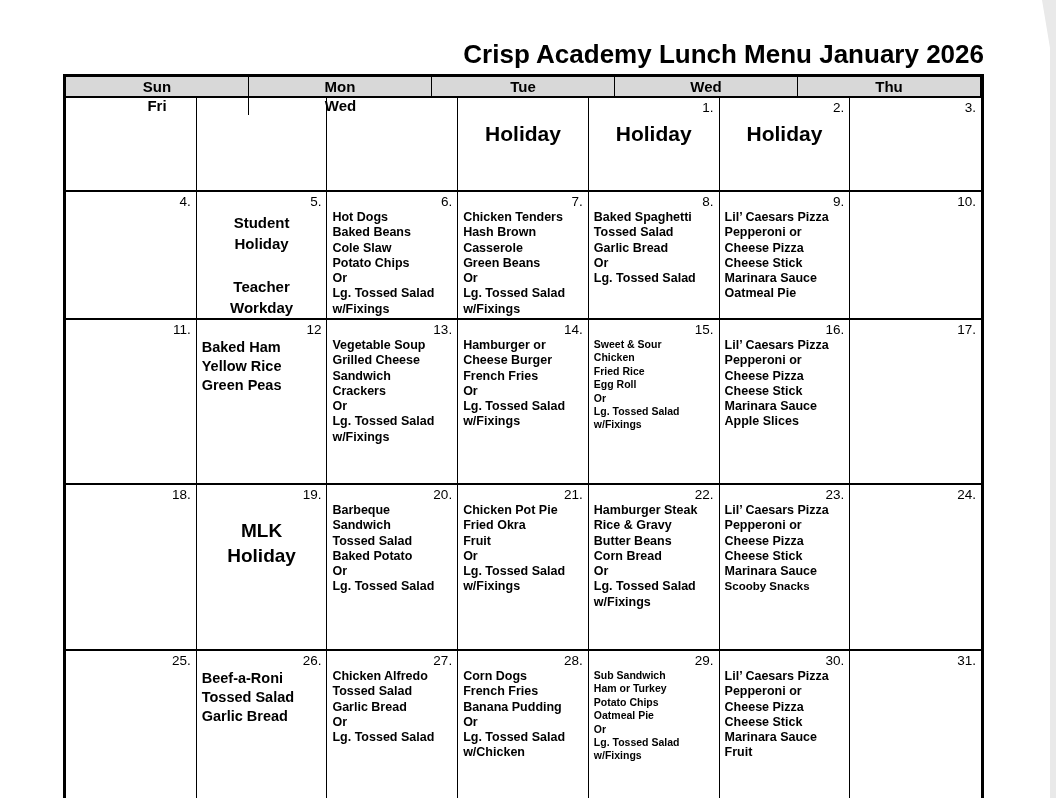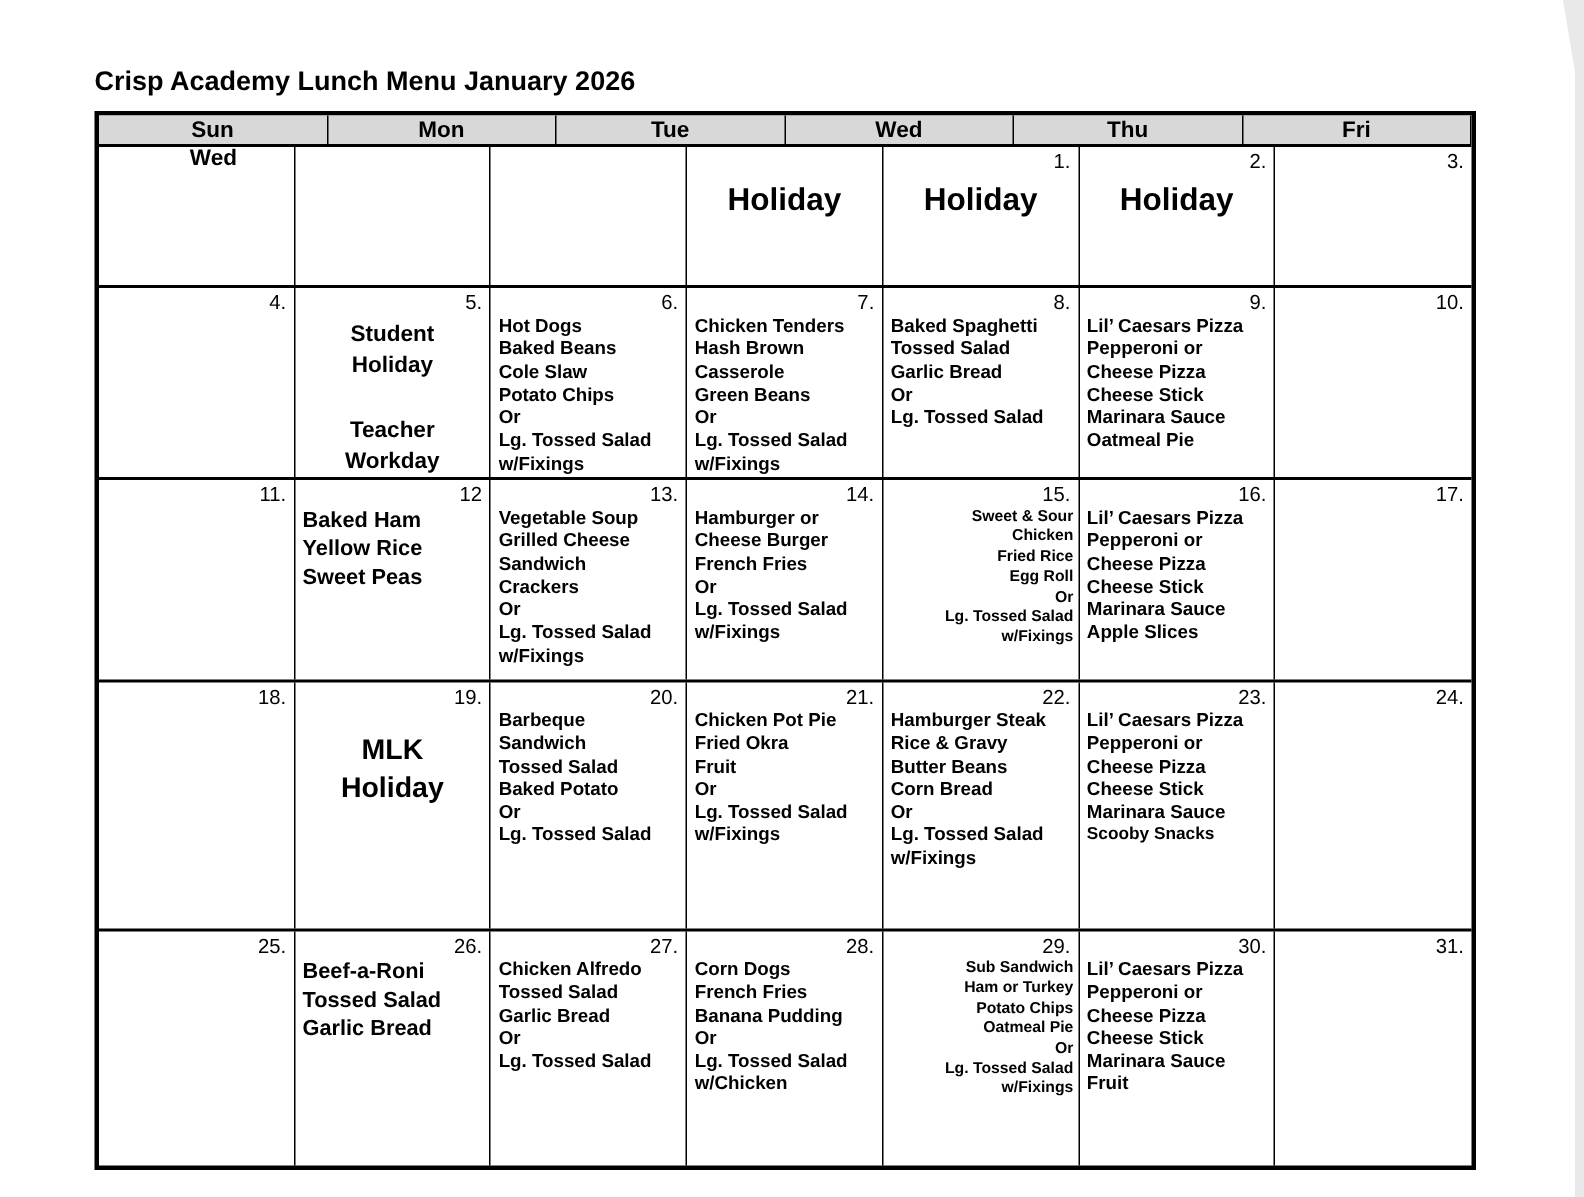--- a/index.html
+++ b/index.html
@@ -2,29 +2,29 @@
 <html><head>
 <meta charset="utf-8">
 <style>
   html,body{margin:0;padding:0;}
   body{
     width:1056px;height:798px;background:#ffffff;overflow:hidden;position:relative;
     font-family:"Liberation Sans", sans-serif;color:#000;
   }
   .page-title{
     margin:40px auto 20px auto;width:921px;margin-left:63px;
-    text-align:left;font-size:18px;font-weight:bold;letter-spacing:0px;
+    text-align:right;font-size:26px;font-weight:bold;letter-spacing:0px;
     height:28px;line-height:28px;
   }
   .calendar{
     position:absolute;left:63px;top:74px;width:921px;
     border:3px solid #000;box-sizing:border-box;background:#fff;
   }
   .header-row{
-    display:grid;grid-template-columns:repeat(6,1fr);
+    display:grid;grid-template-columns:repeat(5,1fr);
     background:#d8d8d8;border-bottom:2px solid #000;height:21px;box-sizing:border-box;
   }
   .header-cell{
     border-right:1px solid #000;box-sizing:border-box;
     text-align:center;font-weight:bold;font-size:15px;line-height:19px;
   }
   .header-cell:last-child{border-right:none;}
   .week-row{
     display:grid;grid-template-columns:repeat(7,1fr);
     border-bottom:2px solid #000;box-sizing:border-box;
@@ -35,21 +35,21 @@
     padding:1px 3px 0 3px;overflow:hidden;position:relative;
   }
   .day-cell:last-child{border-right:none;}
   .day-number{
     text-align:right;font-size:13.5px;line-height:17px;height:17px;padding-right:2px;
   }
   .menu{padding-left:2px;font-weight:bold;}
   .menu .ln{white-space:nowrap;}
   .menu.md .ln{font-size:12.5px;line-height:15.3px;}
   .menu.lg .ln{font-size:14.5px;line-height:19px;}
-  .menu.sm .ln{font-size:10.5px;line-height:13.4px;text-align:right;}
+  .menu.sm .ln{font-size:10.5px;line-height:13.4px;}
   .menu .ln.menu-sm{font-size:11.5px;line-height:14.5px;}
   .special{font-weight:bold;text-align:center;}
   .special.xl{font-size:21px;margin-top:5px;line-height:26px;}
   .special.md{font-size:15px;line-height:21px;margin-top:2px;}
   .special.md .sp{height:22px;}
   .special.lg{font-size:19px;line-height:25px;margin-top:15px;}
   .page-edge{
     position:absolute;top:0;right:0;width:14px;height:798px;background:#e9e9e9;
     clip-path:polygon(0 0,14px 0,14px 100%,8px 100%,8px 48px,0 0);
   }
@@ -158,30 +158,30 @@
             <div class="ln">Cheese Pizza</div>
             <div class="ln">Cheese Stick</div>
             <div class="ln">Marinara Sauce</div>
             <div class="ln">Oatmeal Pie</div>
           </div>
         </div>
         <div class="day-cell">
           <div class="day-number">10.</div>
         </div>
       </div>
-      <div class="week-row" style="height: 135px;">
+      <div class="week-row" style="height: 165px;">
         <div class="day-cell">
           <div class="day-number">11.</div>
         </div>
         <div class="day-cell">
           <div class="day-number">12</div>
           <div class="menu lg">
             <div class="ln">Baked Ham</div>
             <div class="ln">Yellow Rice</div>
-            <div class="ln">Sweet Peas</div>
+            <div class="ln">Green Peas</div>
           </div>
         </div>
         <div class="day-cell">
           <div class="day-number">13.</div>
           <div class="menu md">
             <div class="ln">Vegetable Soup</div>
             <div class="ln">Grilled Cheese</div>
             <div class="ln">Sandwich</div>
             <div class="ln">Crackers</div>
             <div class="ln">Or</div>

